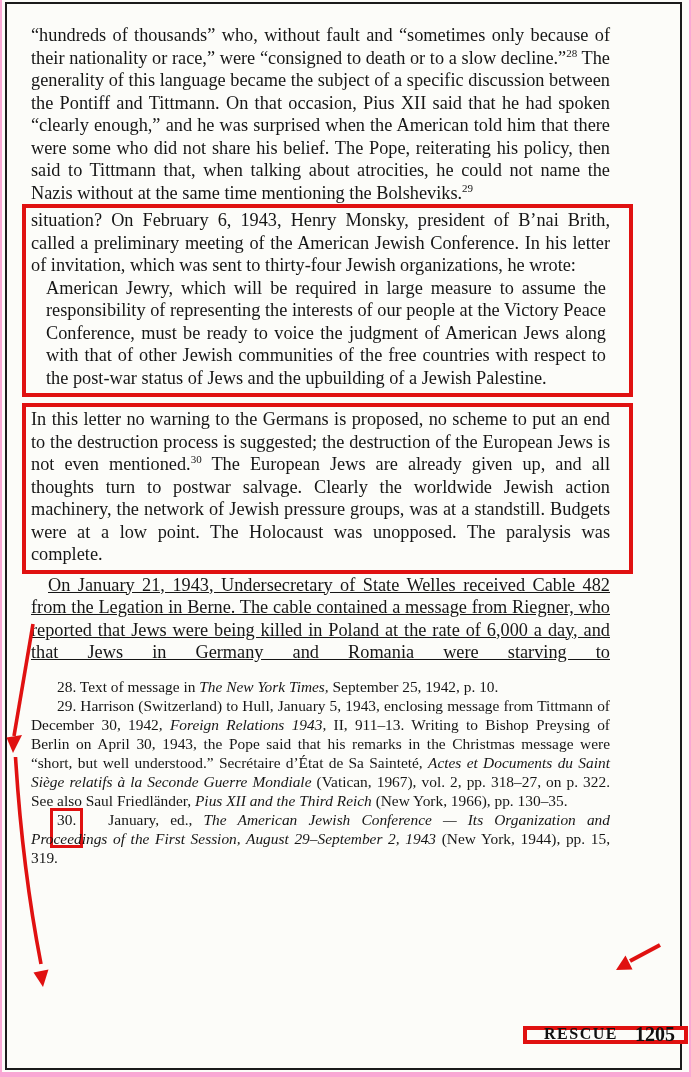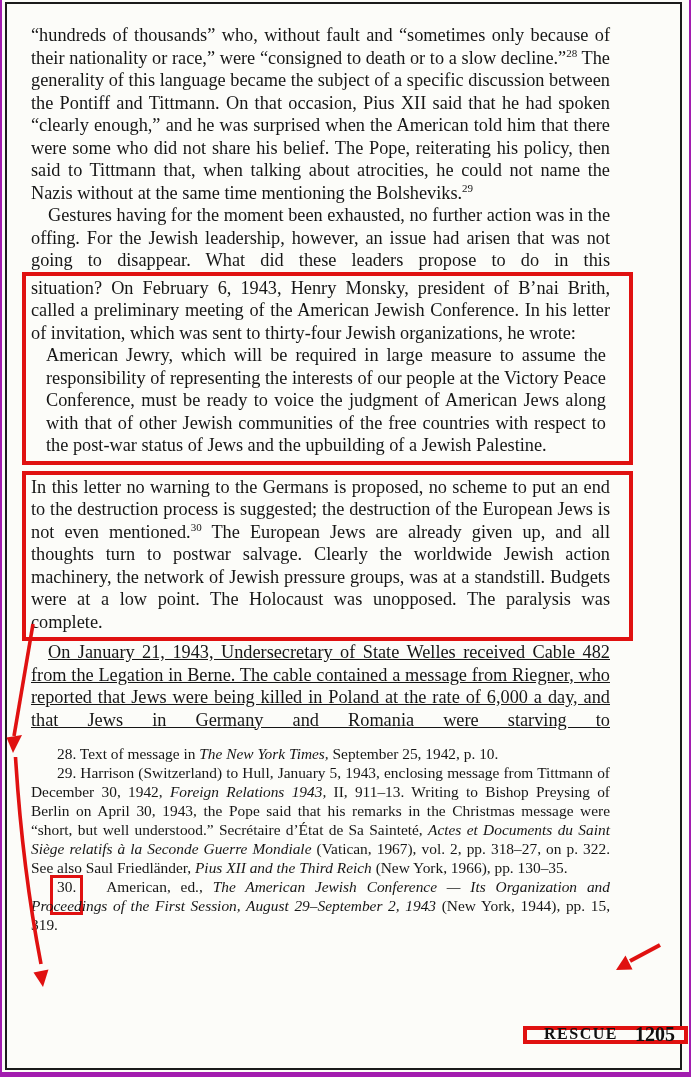--- a/index.html
+++ b/index.html
@@ -1,18 +1,18 @@
 <!DOCTYPE html>
 <html style="--accent: #e01111;"><head>
 <meta charset="utf-8">
 <style>
   * { margin:0; padding:0; box-sizing:border-box; }
   html,body { background:#060606; }
   .stage{
-    position:relative; width:691px; height:1077px; background:#a21caf;
+    position:relative; width:691px; height:1077px; background:#f9a8d4;
     overflow:hidden; font-family:"Liberation Serif","DejaVu Serif",serif;
   }
   .page{
     position:absolute; left:2px; top:0; right:2px; bottom:5px;
     background:#fcfcf9;
   }
   .frame{
     position:absolute; left:3px; top:2px; right:7px; bottom:2px;
     border:2.5px solid #1b1b1b; pointer-events:none;
   }
@@ -65,39 +65,38 @@
 <body>
 
 <div class="stage">
   <div class="page">
     <div class="frame"></div>
 
     <div class="content">
 
       <p class="body"><span>“hundreds of thousands” who, without fault and “sometimes only because of their nationality or race,” were “consigned to death or to a slow decline.”</span><sup>28</sup><span> The generality of this language became the subject of a specific discussion between the Pontiff and Tittmann. On that occasion, Pius XII said that he had spoken “clearly enough,” and he was surprised when the American told him that there were some who did not share his belief. The Pope, reiterating his policy, then said to Tittmann that, when talking about atrocities, he could not name the Nazis without at the same time mentioning the Bolsheviks.</span><sup>29</sup></p>
 
-      <p class="body indent justify-last">Gestures having for the moment been exhausted, no further action was in the offing. For the Jewish leadership, however, an issue had arisen that was not going to disappear. What did these leaders propose to do in this</p>
 
       <div class="redbox box1">
         <p class="body">situation? On February 6, 1943, Henry Monsky, president of B’nai Brith, called a preliminary meeting of the American Jewish Conference. In his letter of invitation, which was sent to thirty-four Jewish organizations, he wrote:</p>
         <p class="body quote">American Jewry, which will be required in large measure to assume the responsibility of representing the interests of our people at the Victory Peace Conference, must be ready to voice the judgment of American Jews along with that of other Jewish communities of the free countries with respect to the post-war status of Jews and the upbuilding of a Jewish Palestine.</p>
       </div>
 
       <div class="redbox box2">
         <p class="body"><span>In this letter no warning to the Germans is proposed, no scheme to put an end to the destruction process is suggested; the destruction of the European Jews is not even mentioned.</span><sup>30</sup><span> The European Jews are already given up, and all thoughts turn to postwar salvage. Clearly the worldwide Jewish action machinery, the network of Jewish pressure groups, was at a standstill. Budgets were at a low point. The Holocaust was unopposed. The paralysis was complete.</span></p>
       </div>
 
       <p class="body indent justify-last para4">On January 21, 1943, Undersecretary of State Welles received Cable 482 from the Legation in Berne. The cable contained a message from Riegner, who reported that Jews were being killed in Poland at the rate of 6,000 a day, and that Jews in Germany and Romania were starving to</p>
 
       <div class="footnotes">
         <p class="fn"><span>28. Text of message in </span><i>The New York Times,</i><span> September 25, 1942, p. 10.</span></p>
 
         <p class="fn"><span>29. Harrison (Switzerland) to Hull, January 5, 1943, enclosing message from Tittmann of December 30, 1942, </span><i>Foreign Relations 1943,</i><span> II, 911–13. Writing to Bishop Preysing of Berlin on April 30, 1943, the Pope said that his remarks in the Christmas message were “short, but well understood.” Secrétaire d’État de Sa Sainteté, </span><i>Actes et Documents du Saint Siège relatifs à la Seconde Guerre Mondiale</i><span> (Vatican, 1967), vol. 2, pp. 318–27, on p. 322. See also Saul Friedländer, </span><i>Pius XII and the Third Reich</i><span> (New York, 1966), pp. 130–35.</span></p>
 
-        <p class="fn"><span class="fn30box"><span>30.</span></span><span> American, ed., </span><i>The American Jewish Conference — Its Organization and Proceedings of the First Session, August 29–September 2, 1943</i><span> (New York, 1944), pp. 15, 319.</span></p>
+        <p class="fn"><span class="fn30box"><span>30.</span></span><span> January, ed., </span><i>The American Jewish Conference — Its Organization and Proceedings of the First Session, August 29–September 2, 1943</i><span> (New York, 1944), pp. 15, 319.</span></p>
       </div>
     </div>
 
     <div class="running-foot">
       <span class="rescue">RESCUE</span>
       <span class="pageno">1205</span>
     </div>
   </div>
 
   <svg class="arrows" viewBox="0 0 691 1077" xmlns="http://www.w3.org/2000/svg">

